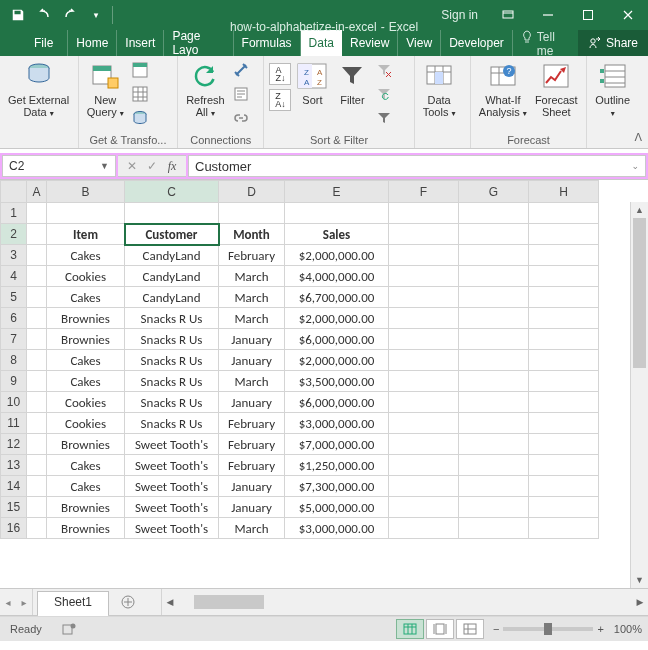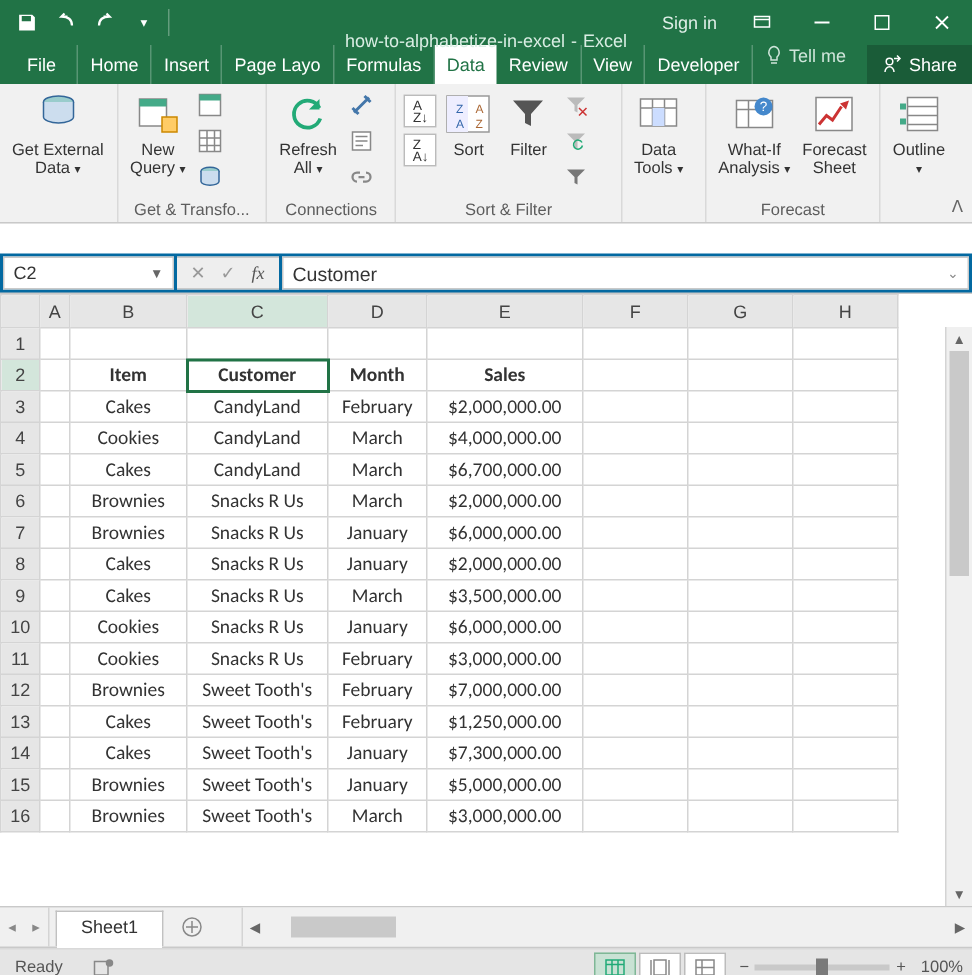--- a/index.html
+++ b/index.html
@@ -81,21 +81,21 @@
     justify-content: center;
     color: #fff;
   }
 
   
   .ribbon-tabs {
     background: var(--excel-green);
     height: 26px;
     display: flex;
     align-items: stretch;
-    padding-left: 4px;
+    padding-left: 20px;
     color: #fff;
     font-size: 12px;
   }
   .ribbon-tab {
     display: flex;
     align-items: center;
     padding: 0 8px;
     border-right: 1px solid rgba(255,255,255,0.25);
     cursor: default;
   }
@@ -186,22 +186,22 @@
     font-size: 11px;
     color: #666;
   }
 
   
   .formulabar {
     display: flex;
     align-items: stretch;
     height: 26px;
     border-bottom: 1px solid #c9c9c9;
-    background: #0369a1;
-    margin-top:20px;
+    background: #f0abfc;
+    margin-top:4px;
   }
   .namebox {
     width: 100px;
     border: 1px solid #c9c9c9;
     margin: 2px;
     display: flex;
     align-items: center;
     padding: 0 6px;
     justify-content: space-between;
     font-size: 12px;

